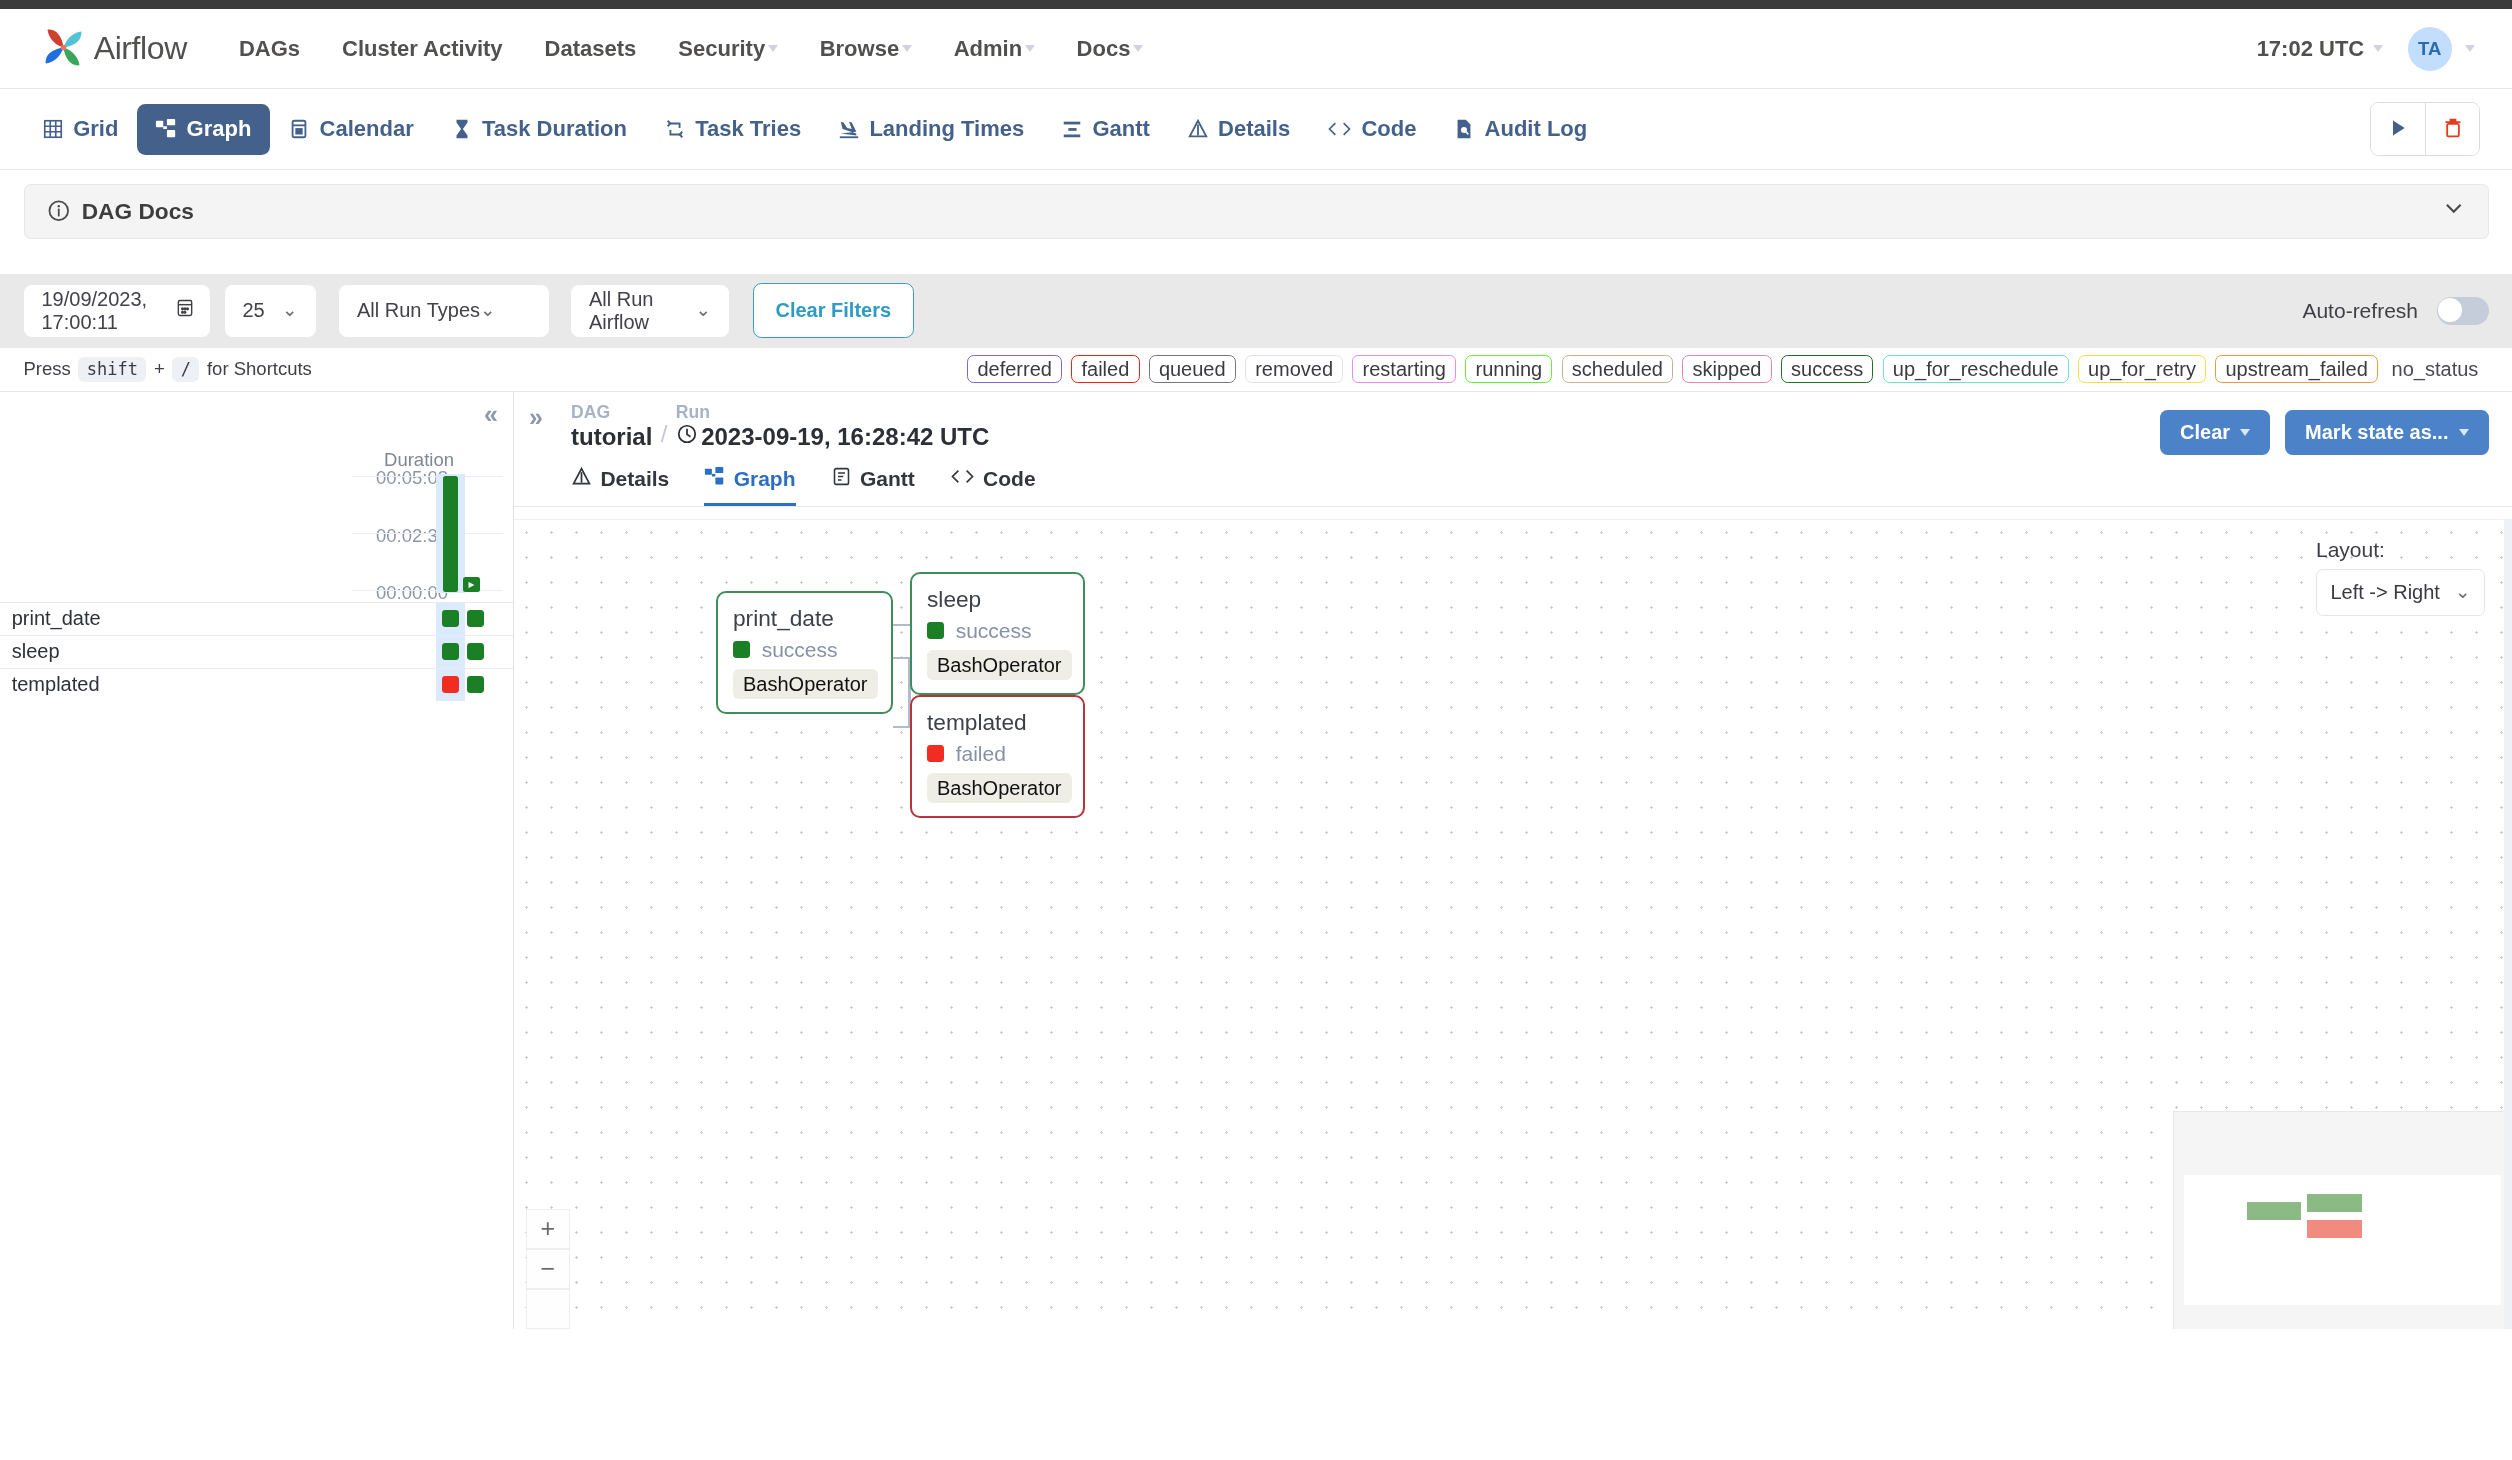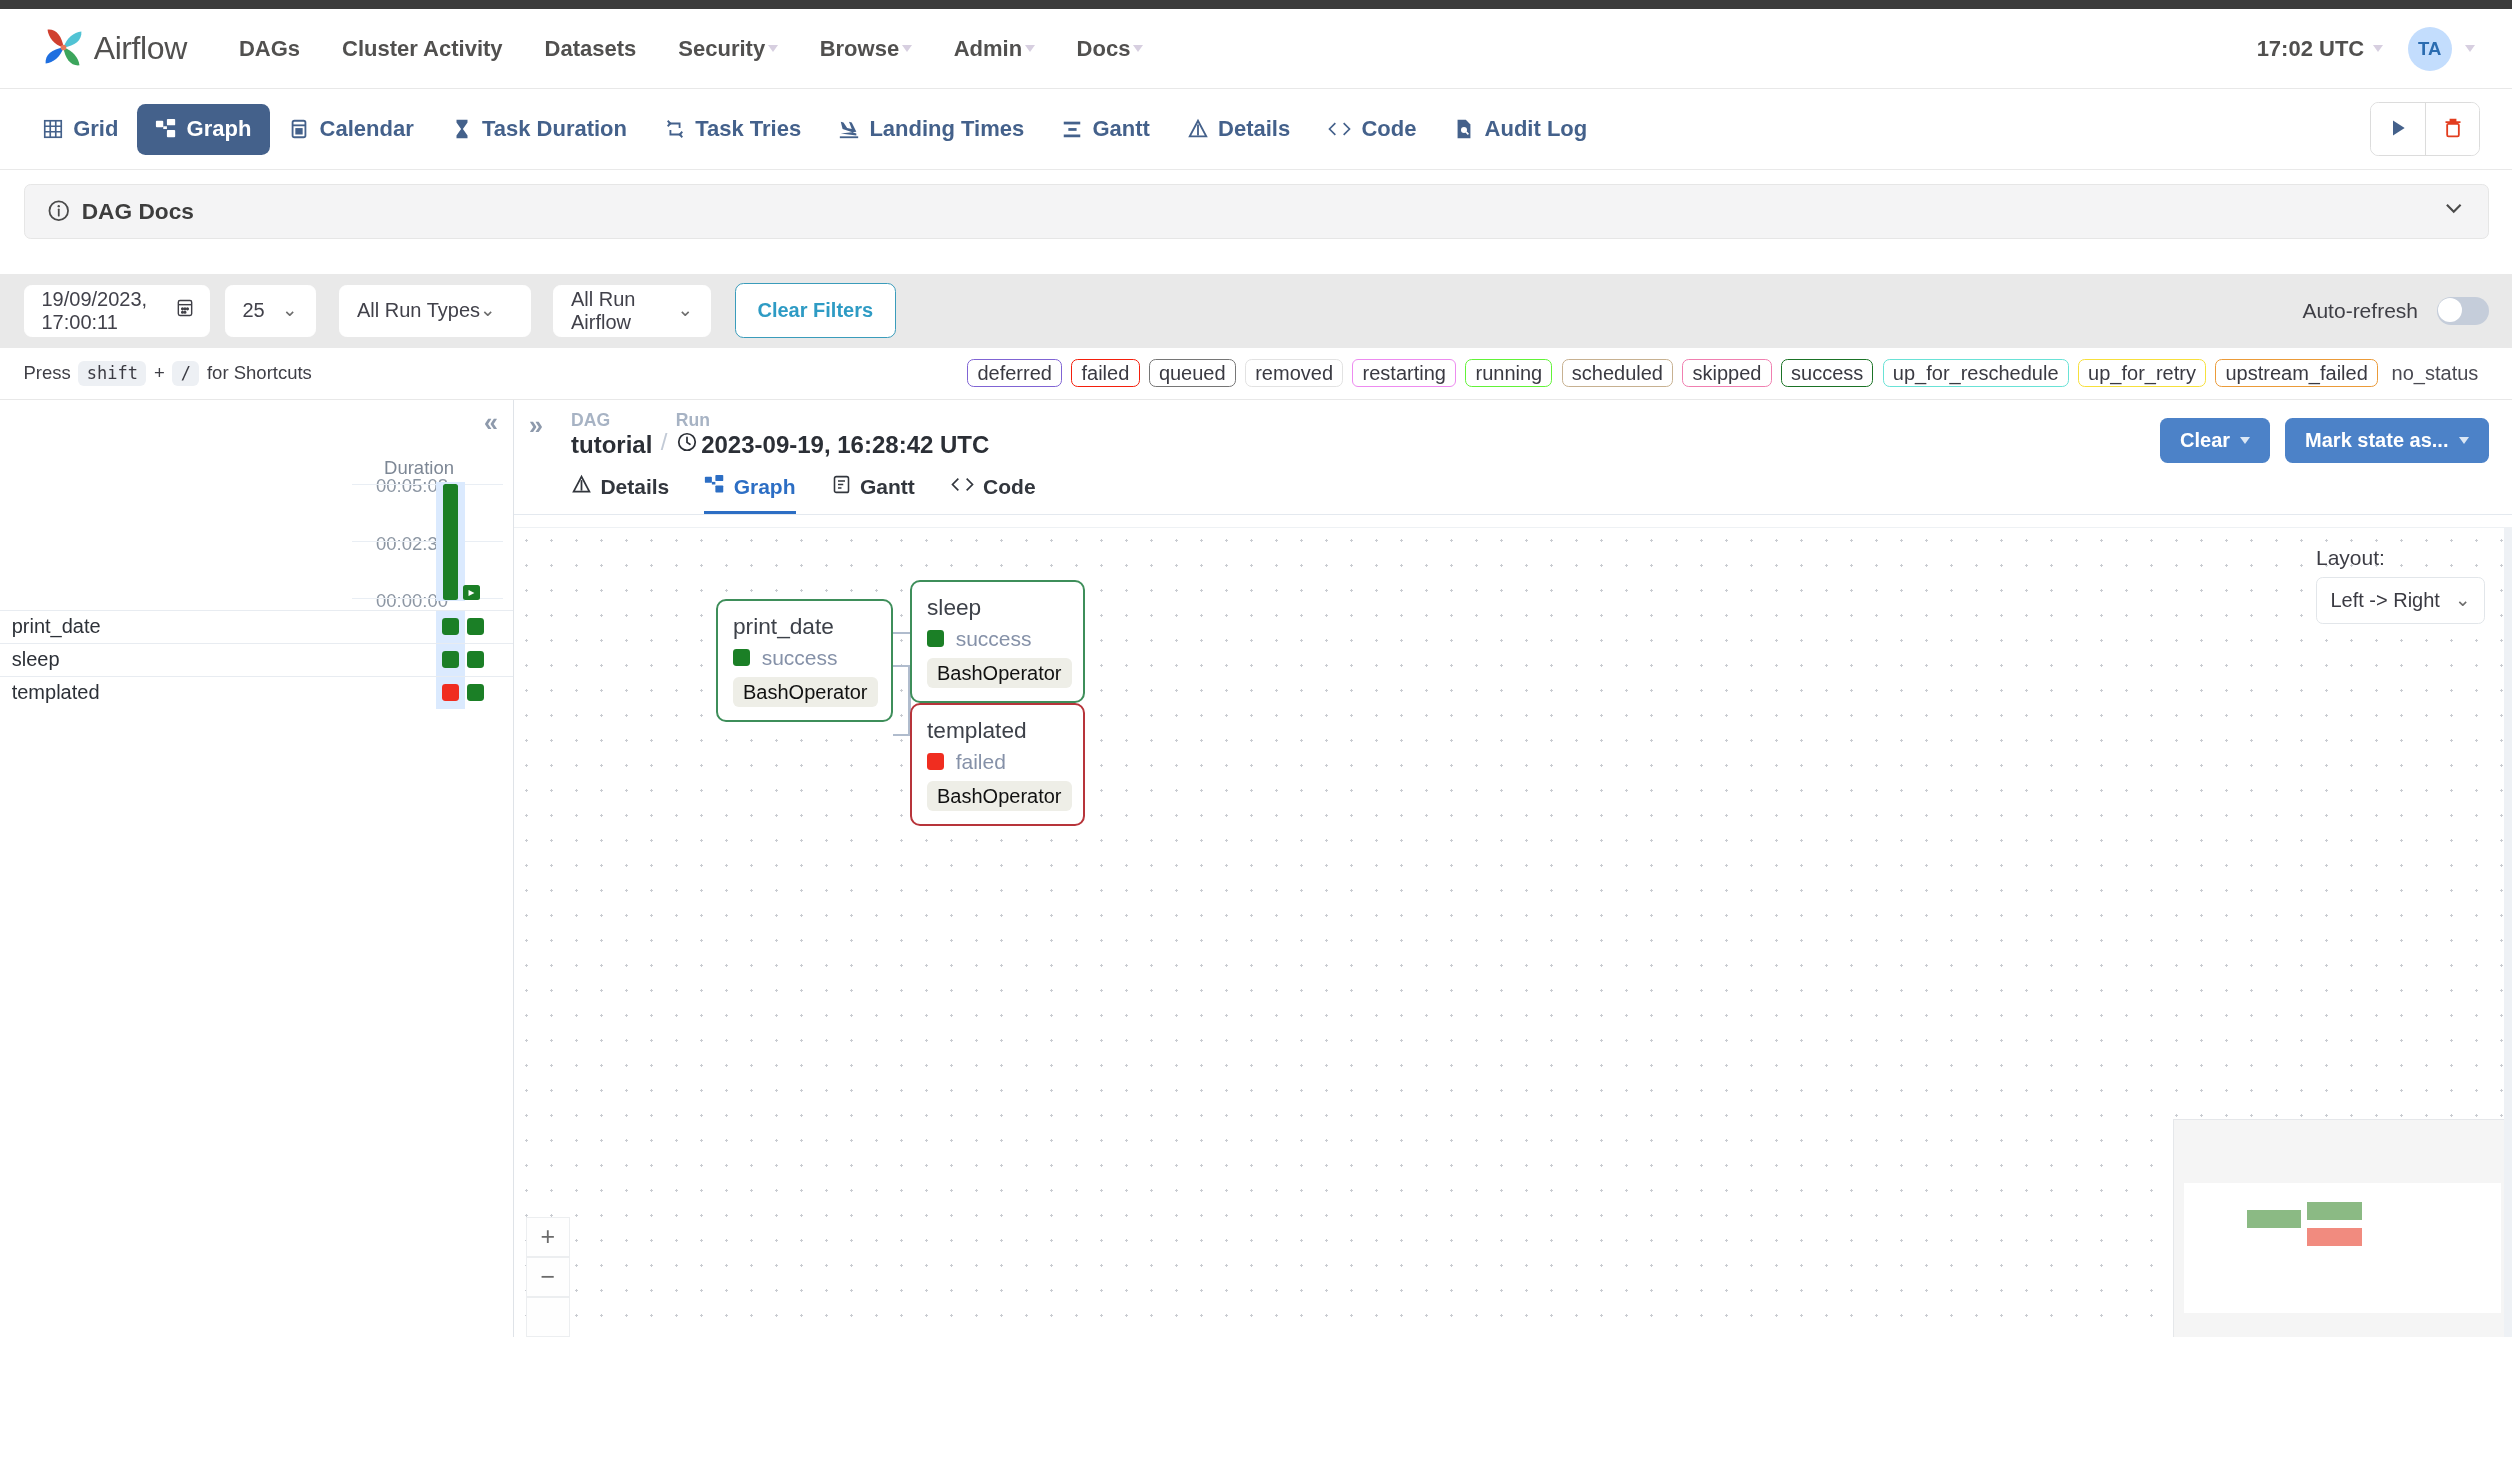--- a/index.html
+++ b/index.html
@@ -82,41 +82,41 @@
     height: 74px; background: #e9e9e9;
     display: flex; align-items: center; padding: 0 23.5px;
   }
   .ctl {
     background: #fff; border: 0.8px solid #fff; border-radius: 7.6px;
     height: 52px; display: flex; align-items: center;
     padding: 0 17px; font-size: 20px; color: #41414a; cursor: pointer;
   }
   .ctl.date { width: 186px; justify-content: space-between; padding-right: 13.4px; }
   .ctl.count { width: 91px; justify-content: space-between; margin-left: 15px; }
-  .ctl.runtypes { width: 192px; margin-left: 23.5px; }
+  .ctl.runtypes { width: 210px; margin-left: 23.5px; }
   .ctl.runstates { width: 158px; justify-content: space-between; margin-left: 22px; }
   .ctl.clear {
     margin-left: 23.5px; border: 1.7px solid #3a9cbb; color: #2e9bc4;
     font-weight: bold; padding: 0 22px; height: 55px; border-radius: 8.4px;
   }
   .chev-dn { color: #6d6d6d; font-size: 18.5px; line-height: 1; }
   .autorefresh { margin-left: auto; display: flex; align-items: center; gap: 18.5px; }
   .ar-label { font-size: 21px; color: #3f3f46; }
   .switch {
     width: 52px; height: 28px; border-radius: 15px; background: #c5cdda;
     position: relative; cursor: pointer;
   }
   .switch .knob {
     position: absolute; top: 1.7px; left: 1.7px;
     width: 24px; height: 24px; border-radius: 50%; background: #fff;
   }
 
   
   .legendrow {
-    height: 52px; background: #fff; display: flex; align-items: center;
+    height: 44px; background: #fff; display: flex; align-items: center;
     padding: 0 23.5px; border-bottom: 0.8px solid #e8e8e8;
   }
   .shortcut { font-size: 18.5px; color: #3f3f46; display: flex; align-items: center; gap: 7.6px; }
   .kbd {
     background: #edf0f4; border-radius: 5.9px; padding: 2.5px 8.4px;
     font-family: "DejaVu Sans Mono", monospace; font-size: 17px; color: #3b3b43;
   }
   .badges { margin-left: auto; display: flex; align-items: center; gap: 9.2px; }
   .badge {
     border: 1.7px solid #999; border-radius: 6.7px; padding: 1.7px 9.2px;

